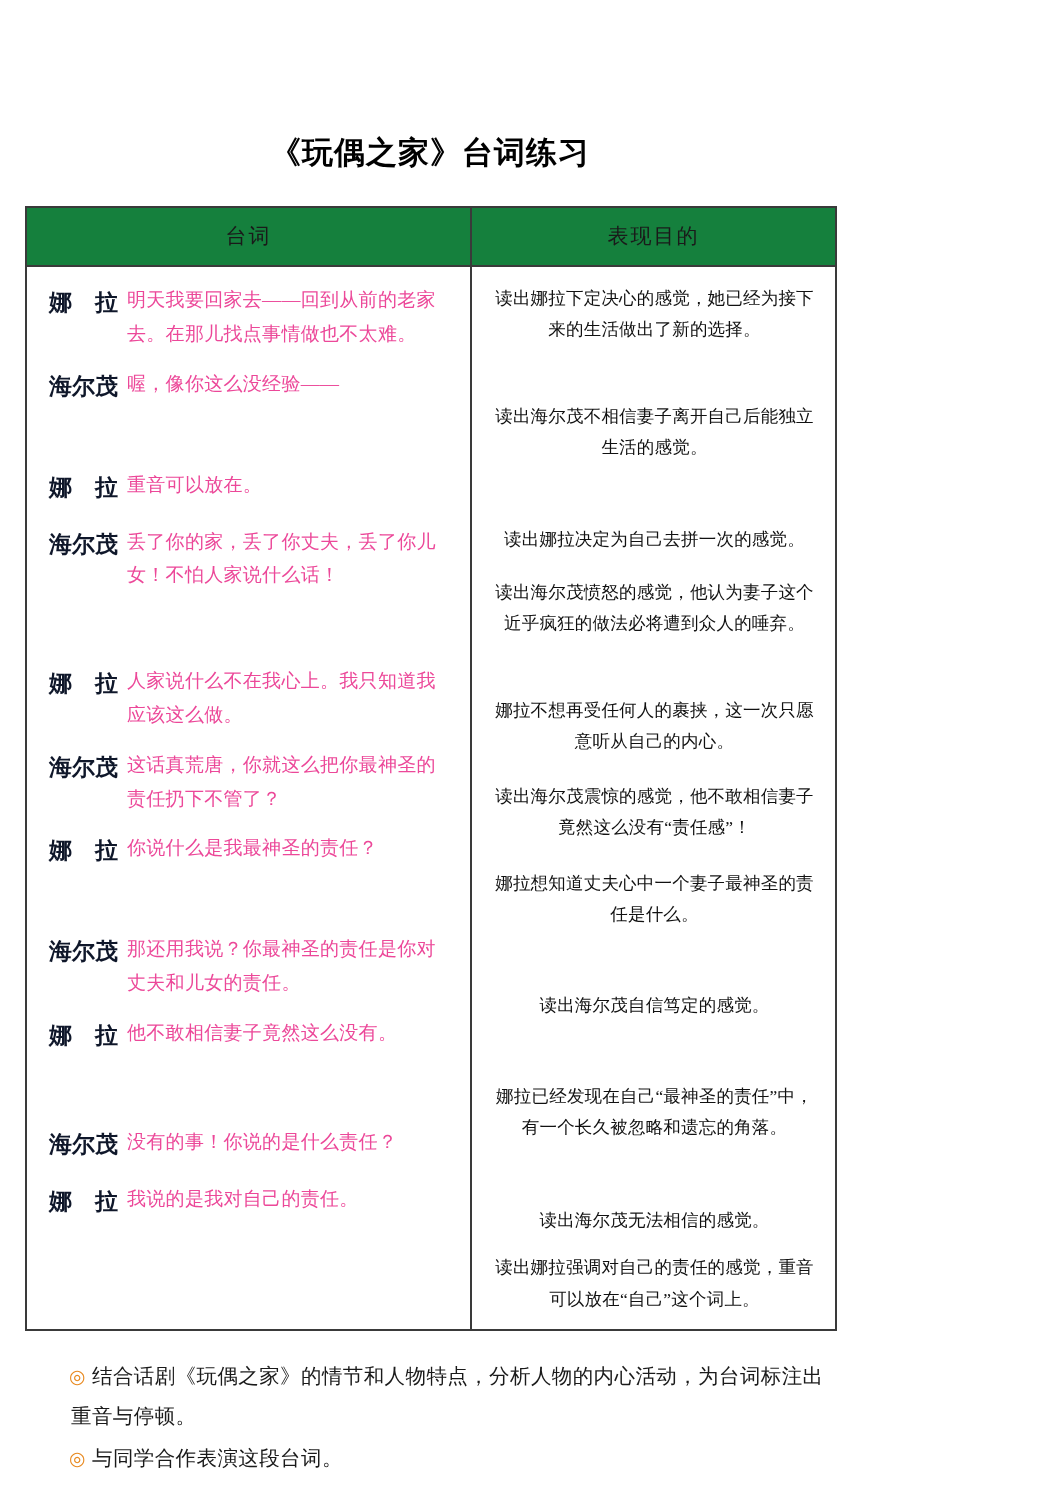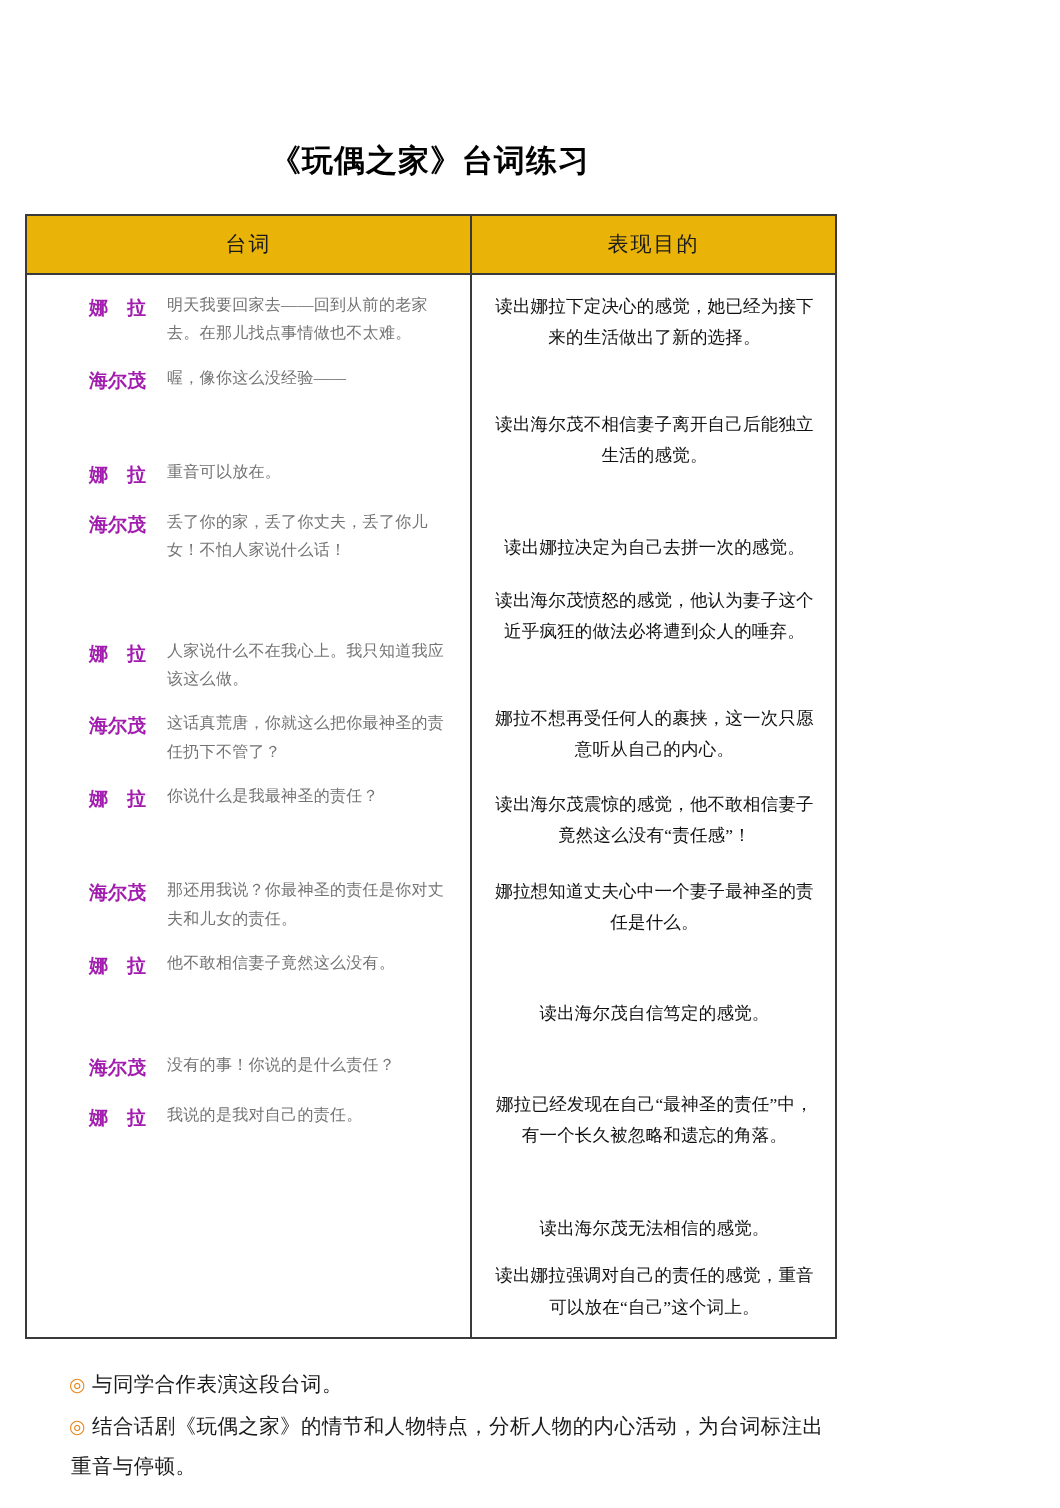--- a/index.html
+++ b/index.html
@@ -11,21 +11,21 @@
     width: 1060px;
     height: 1508px;
     background: #ffffff;
     font-family: "Liberation Serif", "DejaVu Serif", serif;
     color: #1a1a1a;
     position: relative;
   }
   .page {
     width: 860px;
     height: 1508px;
-    padding: 12px;
+    padding: 4px;
     position: relative;
   }
   .page-title {
     text-align: center;
     font-family: "Liberation Serif", "DejaVu Serif", serif;
     font-weight: bold;
     font-size: 31px;
     letter-spacing: 1px;
     margin: 0;
     padding-top: 128px;
@@ -35,21 +35,21 @@
     margin: 32px auto 0 auto;
     width: 810px;
   }
   table.dialog-table {
     border-collapse: collapse;
     width: 810px;
     table-layout: fixed;
     border: 2px solid #3a3a3a;
   }
   table.dialog-table th {
-    background: #eab308;
+    background: #15803d;
     font-weight: normal;
     font-size: 21px;
     padding: 14px 0 15px 0;
     border: 2px solid #3a3a3a;
     text-align: center;
     letter-spacing: 2px;
   }
   table.dialog-table td {
     border-left: 2px solid #3a3a3a;
     border-right: 2px solid #3a3a3a;
@@ -69,32 +69,31 @@
 
   .line-row {
     display: flex;
     align-items: flex-start;
     margin-bottom: 16px;
   }
   .line-row:last-child { margin-bottom: 0; }
   .speaker {
     flex: 0 0 78px;
     font-weight: bold;
-    font-size: 19px;
-    color: #a21caf;
+    font-size: 23px;
+    color: #0f172a;
     line-height: 1.78;
     white-space: nowrap;
-    margin-left: 40px;
   }
   .speech {
     flex: 1 1 auto;
-    font-size: 16px;
+    font-size: 19px;
     line-height: 1.78;
     letter-spacing: 0.3px;
-    color: #737373;
+    color: #ec4899;
   }
   .purpose {
     font-size: 17.5px;
     line-height: 1.78;
     letter-spacing: 0.2px;
     color: #111;
     margin-bottom: 16px;
   }
   .purpose:last-child { margin-bottom: 0; }
 
@@ -277,21 +276,21 @@
 
             </div>
           </td>
         </tr>
       </tbody>
     </table>
   </div>
 
   <div class="notes">
     <div class="note-item note-indent">
+      <span class="bullet">◎</span><span>结合话剧《玩偶之家》的情节和人物特点，分析人物的内心活动，为台词标注出重音与停顿。</span>
+    </div>
+    <div class="note-item note-indent">
       <span class="bullet">◎</span><span>与同学合作表演这段台词。</span>
     </div>
-    <div class="note-item note-indent">
-      <span class="bullet">◎</span><span>结合话剧《玩偶之家》的情节和人物特点，分析人物的内心活动，为台词标注出重音与停顿。</span>
-    </div>
   </div>
 
 
 </div>
 
 </body></html>

